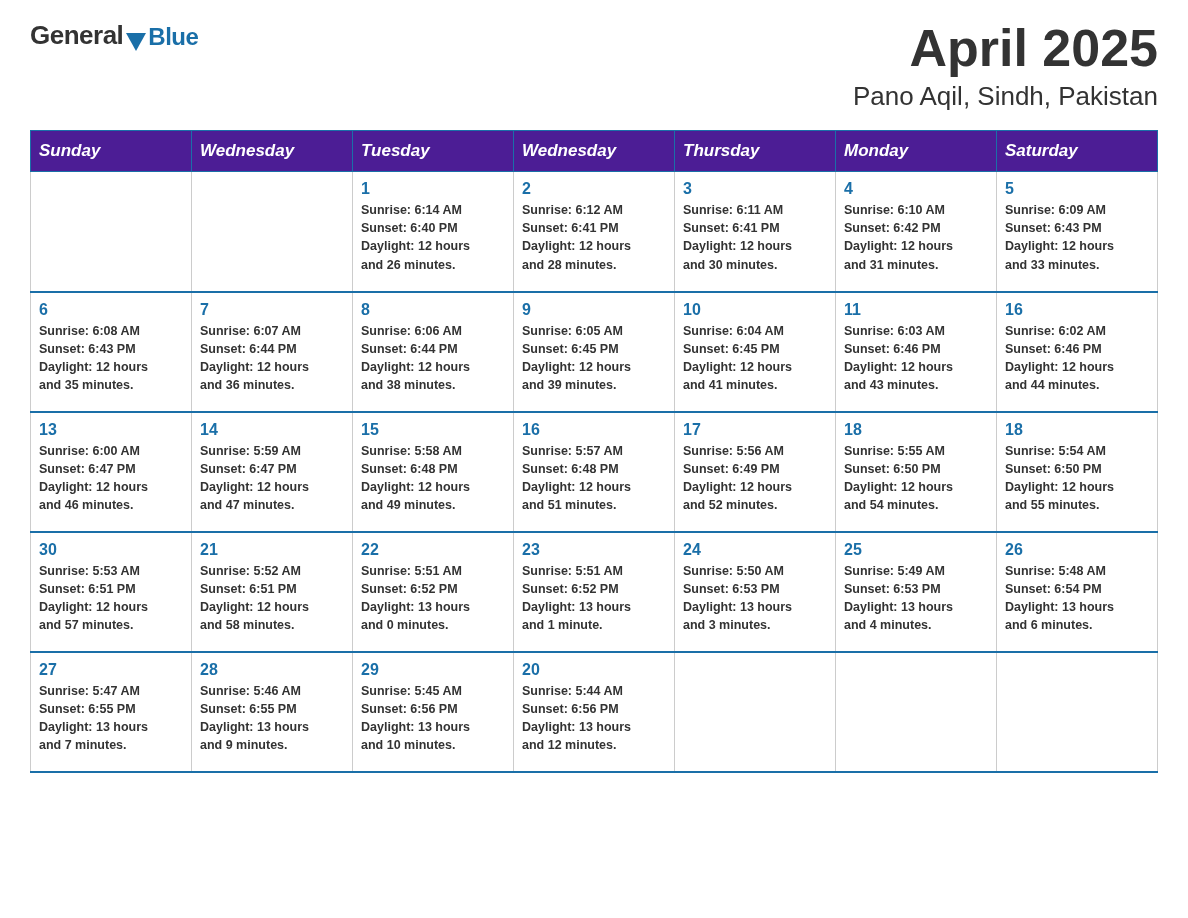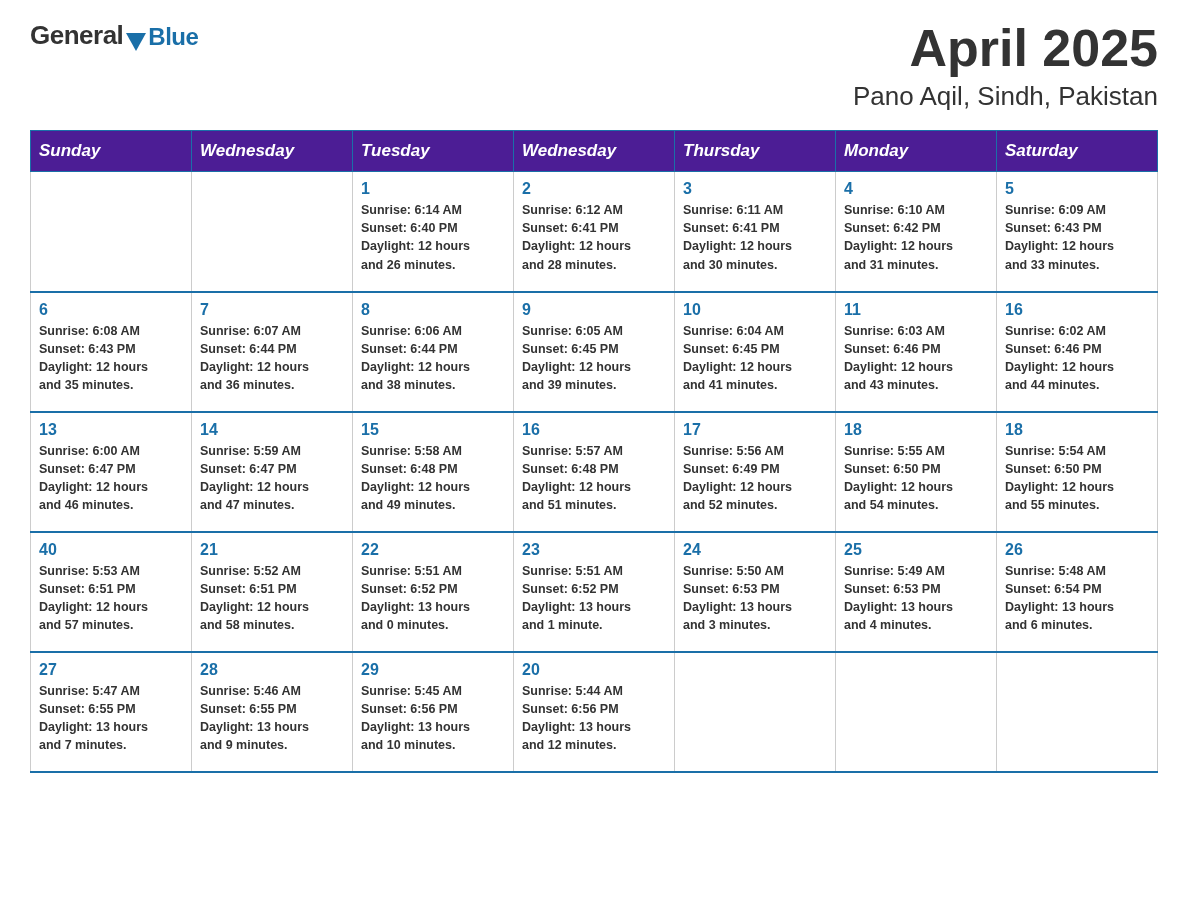--- a/index.html
+++ b/index.html
@@ -215,21 +215,21 @@
           <span class="day-num">18</span>
           <div class="day-info">Sunrise: 5:55 AM<br>Sunset: 6:50 PM<br>Daylight: 12 hours<br>and 54 minutes.</div>
         </td>
         <td>
           <span class="day-num">18</span>
           <div class="day-info">Sunrise: 5:54 AM<br>Sunset: 6:50 PM<br>Daylight: 12 hours<br>and 55 minutes.</div>
         </td>
       </tr>
       <tr>
         <td>
-          <span class="day-num">40</span>
+          <span class="day-num">30</span>
           <div class="day-info">Sunrise: 5:53 AM<br>Sunset: 6:51 PM<br>Daylight: 12 hours<br>and 57 minutes.</div>
         </td>
         <td>
           <span class="day-num">21</span>
           <div class="day-info">Sunrise: 5:52 AM<br>Sunset: 6:51 PM<br>Daylight: 12 hours<br>and 58 minutes.</div>
         </td>
         <td>
           <span class="day-num">22</span>
           <div class="day-info">Sunrise: 5:51 AM<br>Sunset: 6:52 PM<br>Daylight: 13 hours<br>and 0 minutes.</div>
         </td>

